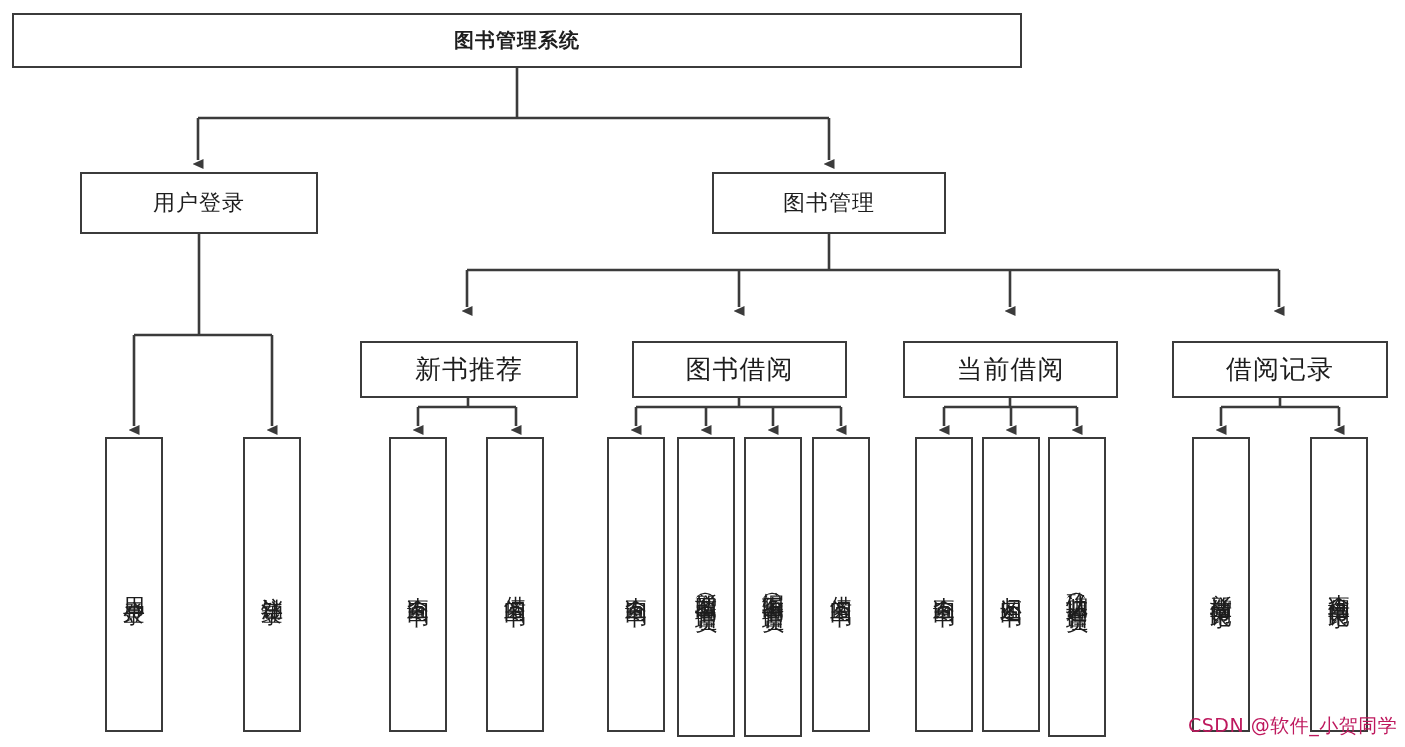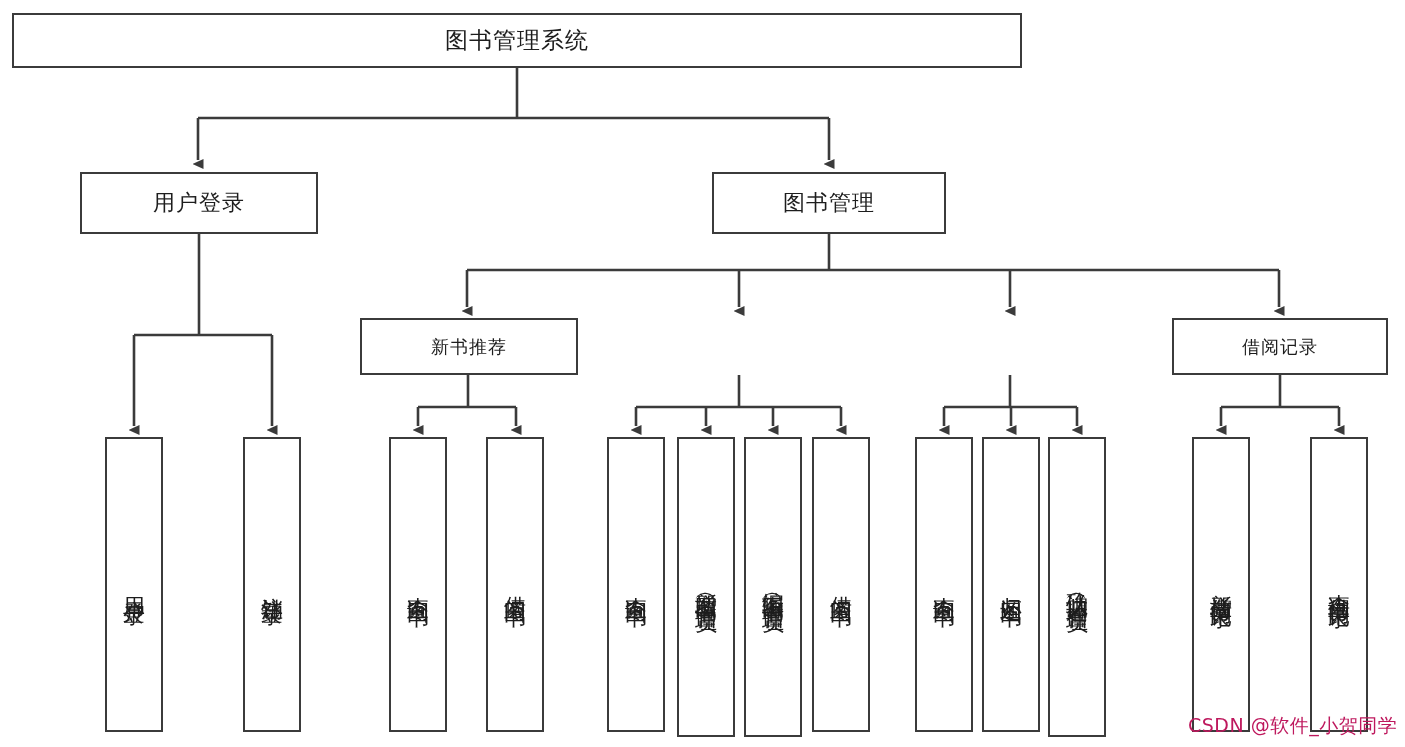--- a/index.html
+++ b/index.html
@@ -29,27 +29,29 @@
     position: absolute;
     box-sizing: border-box;
     background: #ffffff;
     border: 2px solid #3b3b3b;
     display: flex;
     align-items: center;
     justify-content: center;
     color: #1d1d1d;
   }
   .node.root {
-    font-size: 23px;
+    font-size: 20px;
+    font-weight: bold;
   }
   .node.level2 {
     font-size: 22px;
   }
   .node.level3 {
-    font-size: 18px;
+    font-size: 26px;
+    margin-top: 23px;
   }
   .node.leaf {
     font-size: 22px;
     align-items: center;
     justify-content: center;
     padding: 6px 0;
   }
   .vlabel {
     writing-mode: vertical-rl;
     text-orientation: upright;
@@ -134,20 +136,26 @@
   <div class="node level2" style="left:80px; top:172px; width:238px; height:62px;">
     <span class="hlabel">用户登录</span>
   </div>
   <div class="node level2" style="left:712px; top:172px; width:234px; height:62px;align-items:center;">
     <span class="hlabel">图书管理</span>
   </div>
 
   <div class="node level3" style="left:360px; top:318px; width:218px; height:57px;">
     <span class="hlabel">新书推荐</span>
   </div>
+  <div class="node level3" style="left:632px; top:318px; width:215px; height:57px;">
+    <span class="hlabel">图书借阅</span>
+  </div>
+  <div class="node level3" style="left:903px; top:318px; width:215px; height:57px;">
+    <span class="hlabel">当前借阅</span>
+  </div>
   <div class="node level3" style="left:1172px; top:318px; width:216px; height:57px;">
     <span class="hlabel">借阅记录</span>
   </div>
 
   <div class="node leaf" style="left:105px; top:437px; width:58px; height:295px;">
     <span class="vlabel">用户登录</span>
   </div>
   <div class="node leaf" style="left:243px; top:437px; width:58px; height:295px;">
     <span class="vlabel">注销登录</span>
   </div>

